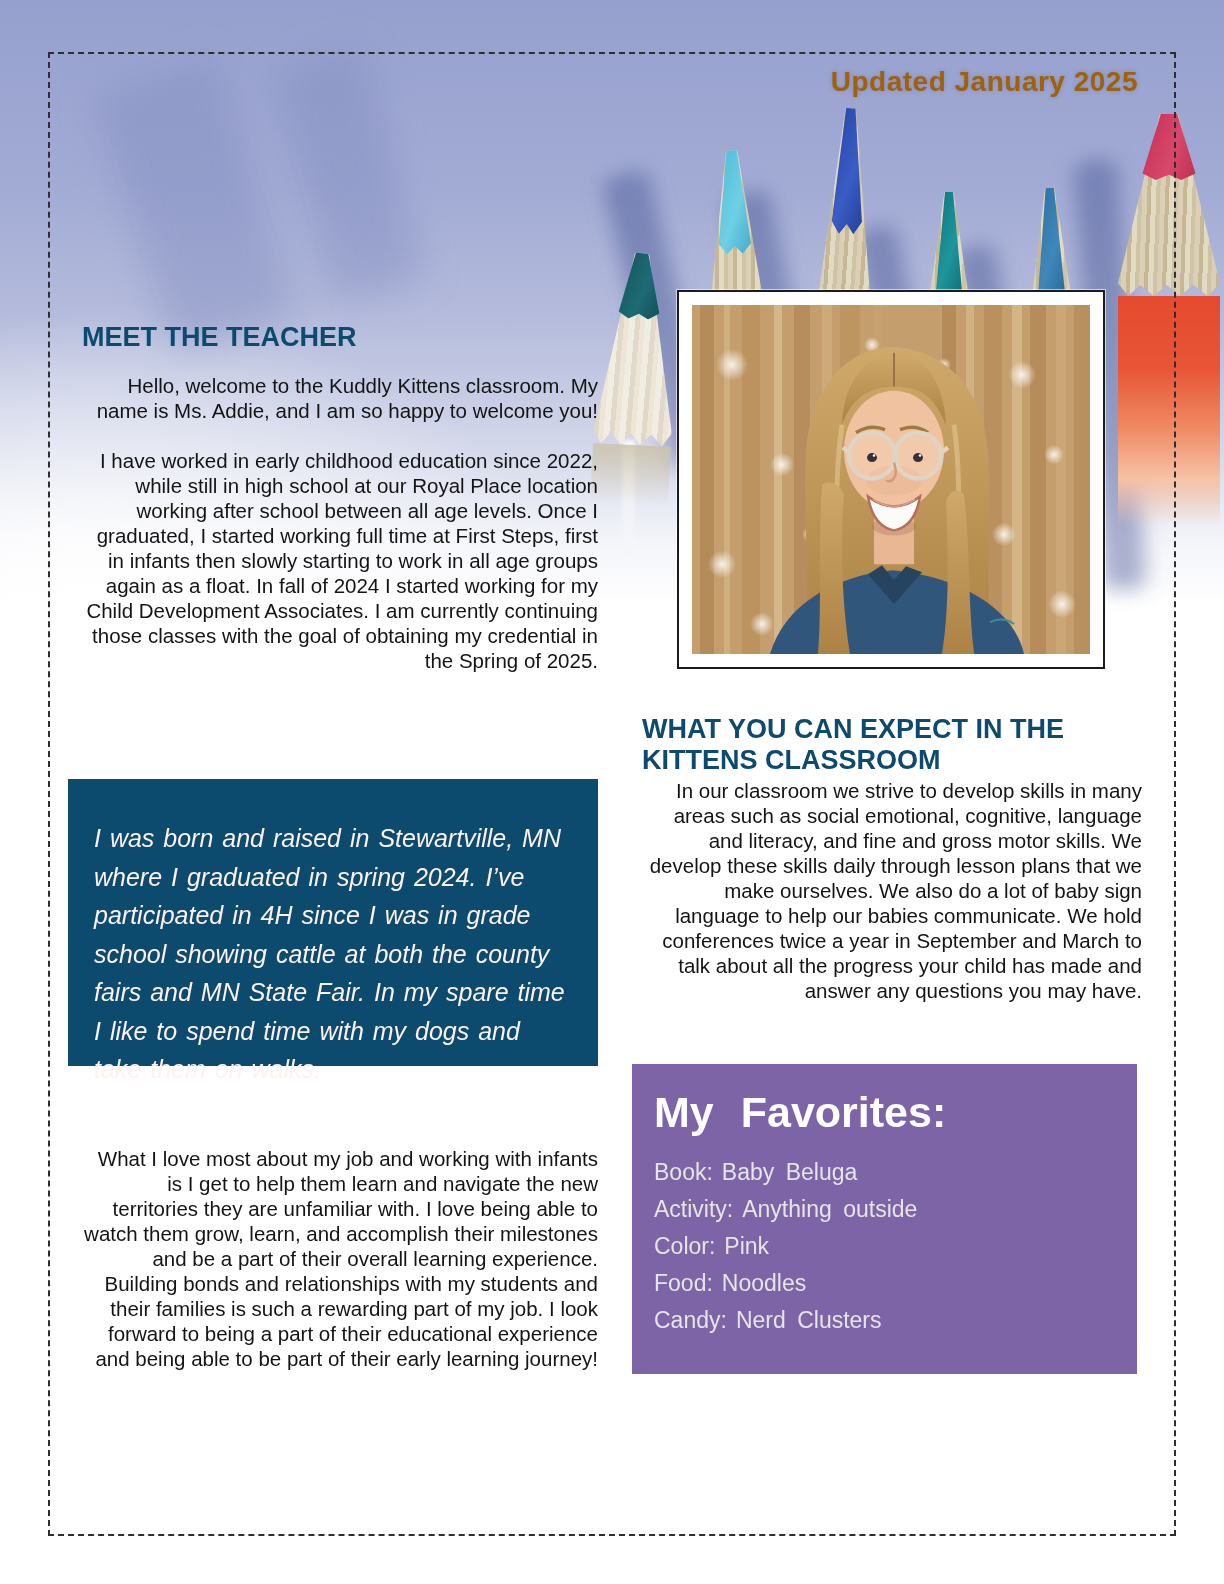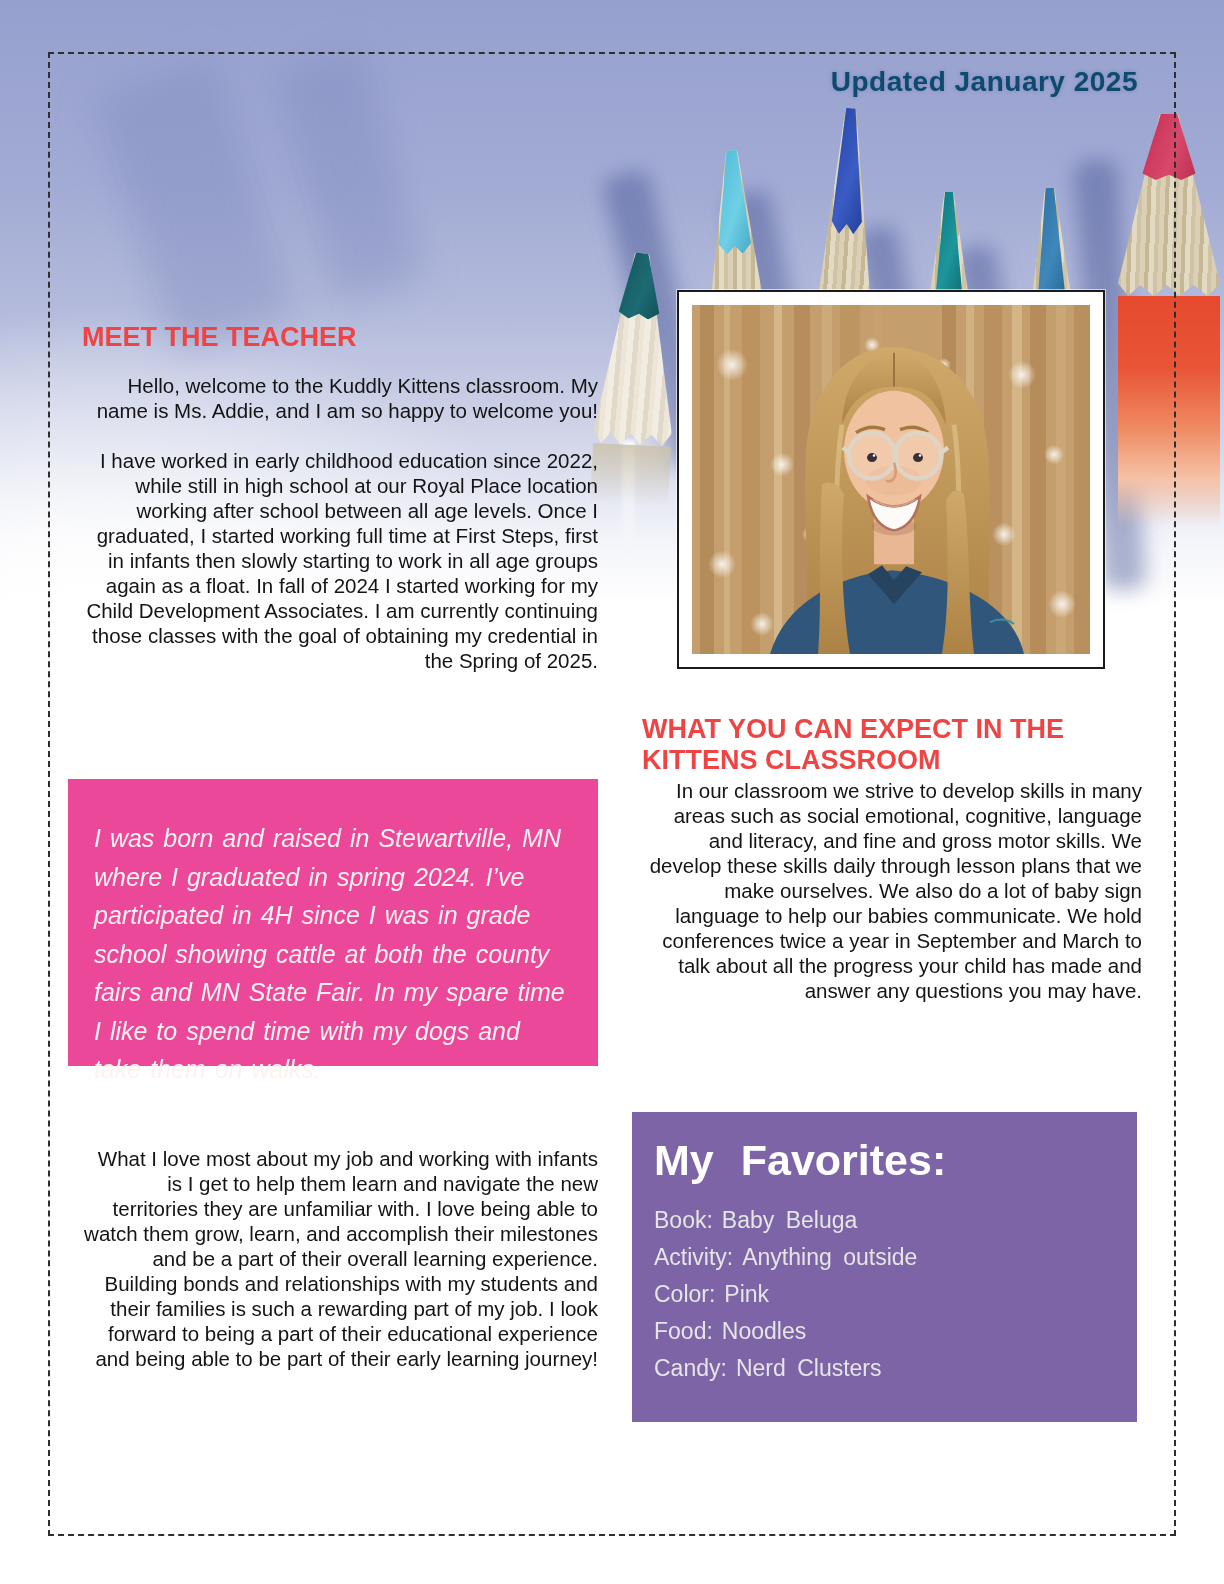--- a/index.html
+++ b/index.html
@@ -36,55 +36,55 @@
   .shaft.red{background:linear-gradient(180deg,#e64a2e 0%,#e85536 30%,#ef8a63 55%,#f6c2a6 76%,rgba(255,255,255,0) 96%);}
   .drip{position:absolute;background:linear-gradient(180deg,rgba(255,255,255,.9),rgba(255,255,255,0));filter:blur(2px);}
   
   .page-border{
     position:absolute;left:48px;top:52px;width:1128px;height:1484px;
     border:2px dashed #2e2e2e;box-sizing:border-box;z-index:6;pointer-events:none;
   }
   
   .updated{
     position:absolute;top:66px;right:86px;z-index:7;
-    font-size:28px;font-weight:bold;color:#0c4a6e;letter-spacing:.5px;
+    font-size:28px;font-weight:bold;color:#a16207;letter-spacing:.5px;
     text-shadow:0 0 4px rgba(90,100,160,.45);
   }
   .title-box{
     position:absolute;left:68px;top:104px;width:527px;height:186px;z-index:7;
     background:#7d66a6;box-sizing:border-box;padding:20px 20px 0 26px;
   }
   .title-box .t{
     color:#ffffff;font-weight:bold;font-size:46px;line-height:82px;
     word-spacing:.32em;letter-spacing:.5px;
   }
   
   .photo-frame{
     position:absolute;left:677px;top:290px;width:428px;height:379px;z-index:8;
     background:#ffffff;border:2px solid #1b1b1b;box-sizing:border-box;padding:13px;
     box-shadow:0 0 0 1px rgba(255,255,255,.6);
   }
   .photo-frame svg{display:block;width:100%;height:100%;}
   
-  .sec-head{color:#ef4444;font-weight:bold;font-size:27px;margin:0 0 20px 0;line-height:31px;}
+  .sec-head{color:#0c4a6e;font-weight:bold;font-size:27px;margin:0 0 20px 0;line-height:31px;}
   .body-p{font-size:20.5px;line-height:25px;margin:0 0 25px 0;color:#141414;text-align:right;}
   .left-col{position:absolute;left:82px;top:322px;width:516px;z-index:7;}
   .para3{position:absolute;left:82px;top:1146px;width:516px;z-index:7;}
   .red-box{
     position:absolute;left:68px;top:779px;width:530px;height:287px;z-index:7;
-    background:#ec4899;box-sizing:border-box;padding:40px 24px 0 26px;
+    background:#0c4a6e;box-sizing:border-box;padding:40px 24px 0 26px;
   }
   .red-box .c{
     color:#fdf2f0;font-style:italic;font-size:25px;line-height:38.5px;word-spacing:.08em;
   }
   .right-col{position:absolute;left:642px;top:714px;width:500px;z-index:7;}
   .right-col .sec-head{margin-bottom:2px;}
   
   .fav-box{
-    position:absolute;left:632px;top:1112px;width:505px;height:310px;z-index:7;
+    position:absolute;left:632px;top:1064px;width:505px;height:310px;z-index:7;
     background:#7d64a7;box-sizing:border-box;padding:24px 18px 0 22px;
   }
   .fav-head{color:#ffffff;font-weight:bold;font-size:43px;margin:0 0 24px 0;word-spacing:.35em;}
   .fav-item{color:#e5e5e5;font-size:23px;line-height:23px;margin-bottom:14px;word-spacing:.22em;}
   .fav-item .lab{margin-right:9px;}
 </style>
 </head>
 <body>
 
 <div class="page">

